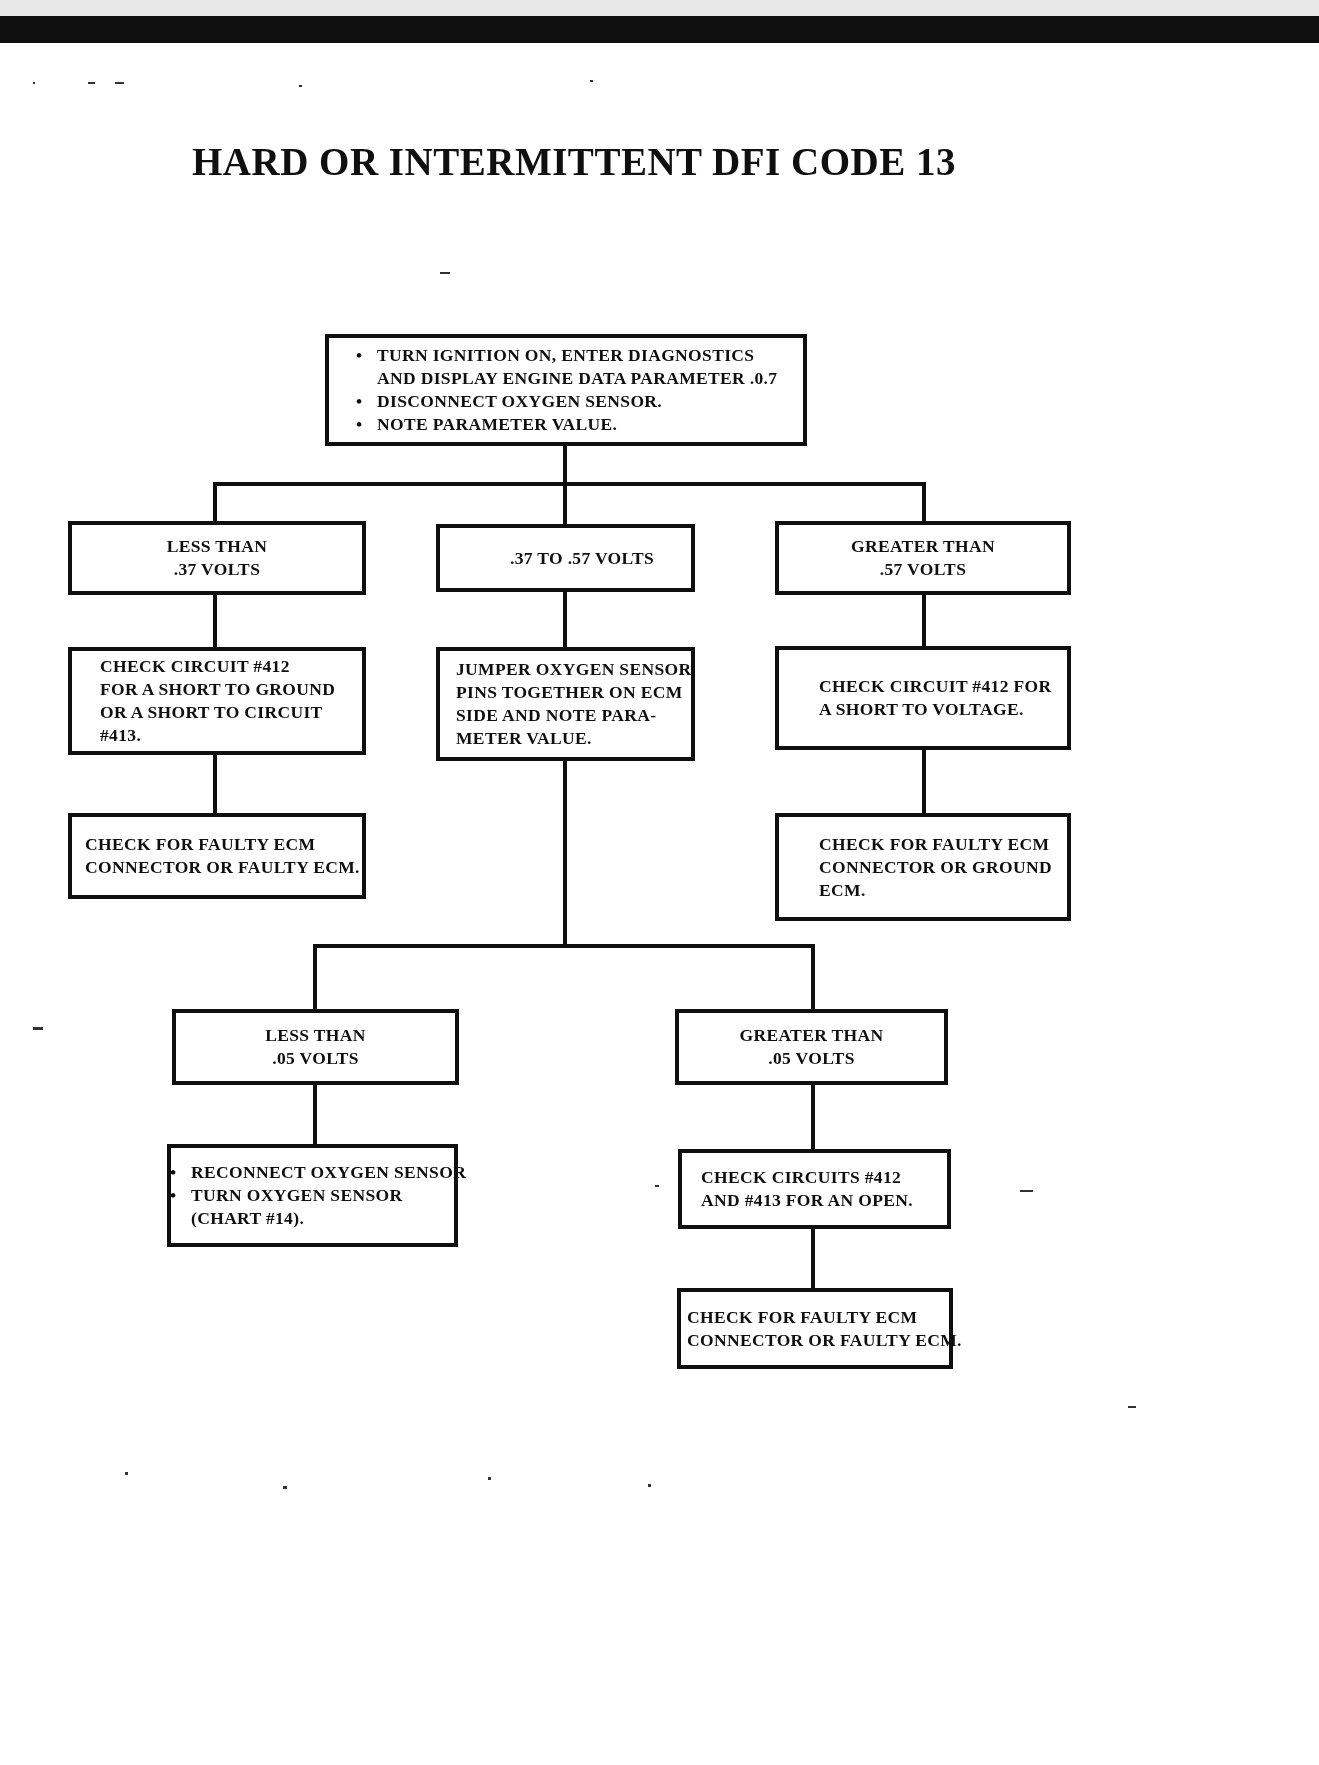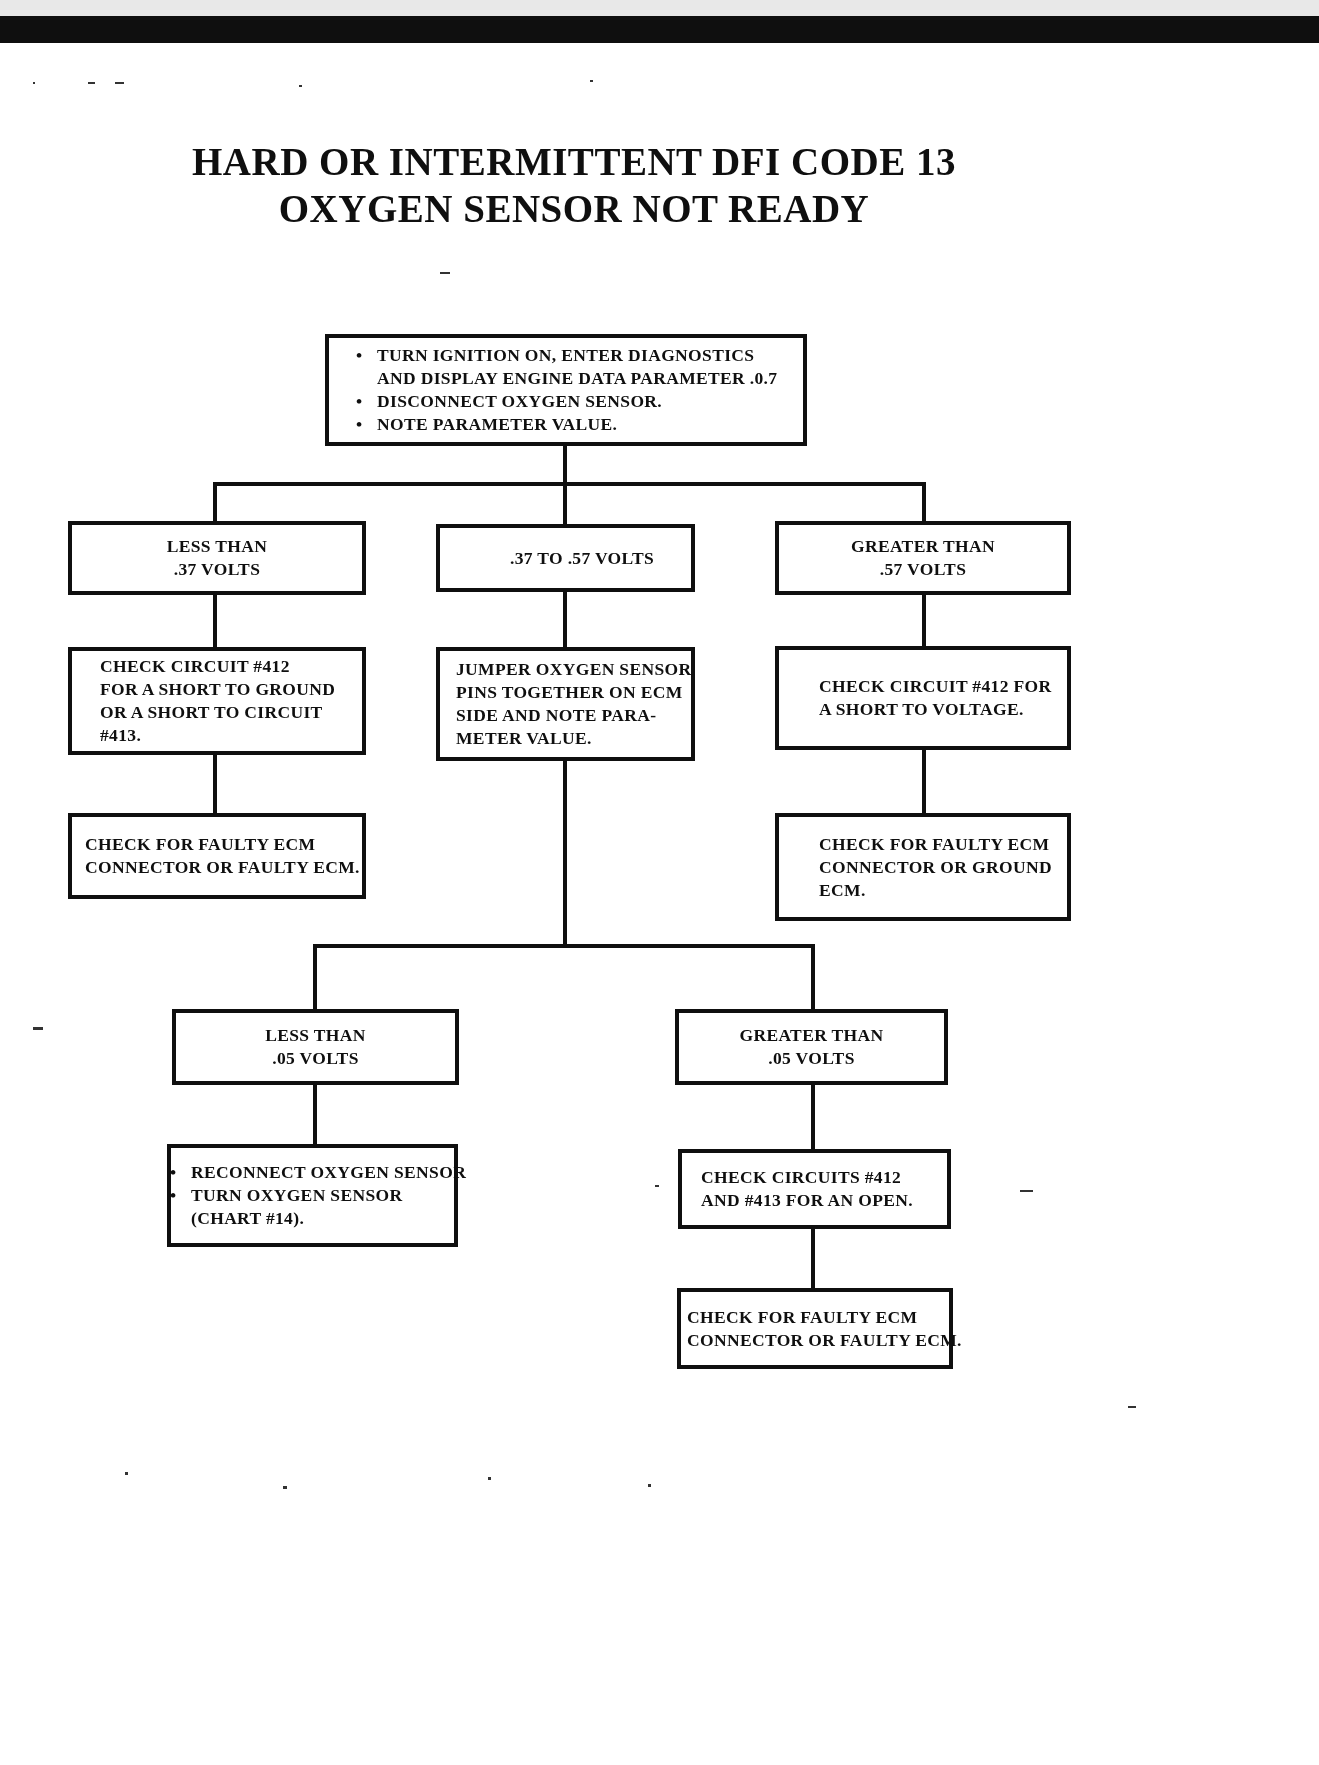--- a/index.html
+++ b/index.html
@@ -23,21 +23,20 @@
 </style>
 </head>
 <body>
 
 <div id="page">
 
   <div class="topbar"></div>
 
   <div class="title">
     <div class="ln" style="white-space:normal">HARD OR INTERMITTENT DFI CODE 13</div>
-    <div class="ln" style="white-space:normal">OXYGEN SENSOR NOT READY</div>
   </div>
 
   <div class="node" style="left:325px; top:318px; width:482px; height:112px; padding-left:48px;">
     <div class="ln bl">TURN IGNITION ON, ENTER DIAGNOSTICS</div>
     <div class="ln">AND DISPLAY ENGINE DATA PARAMETER .0.7</div>
     <div class="ln bl">DISCONNECT OXYGEN SENSOR.</div>
     <div class="ln bl">NOTE PARAMETER VALUE.</div>
   </div>
 
   <div class="edge" style="left:563px; top:430px; width:4px; height:40px;"></div>

